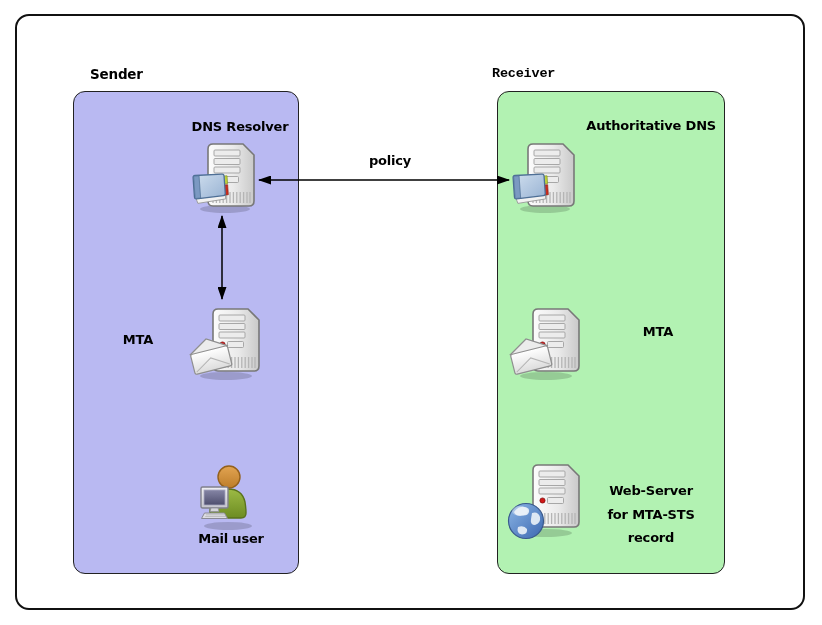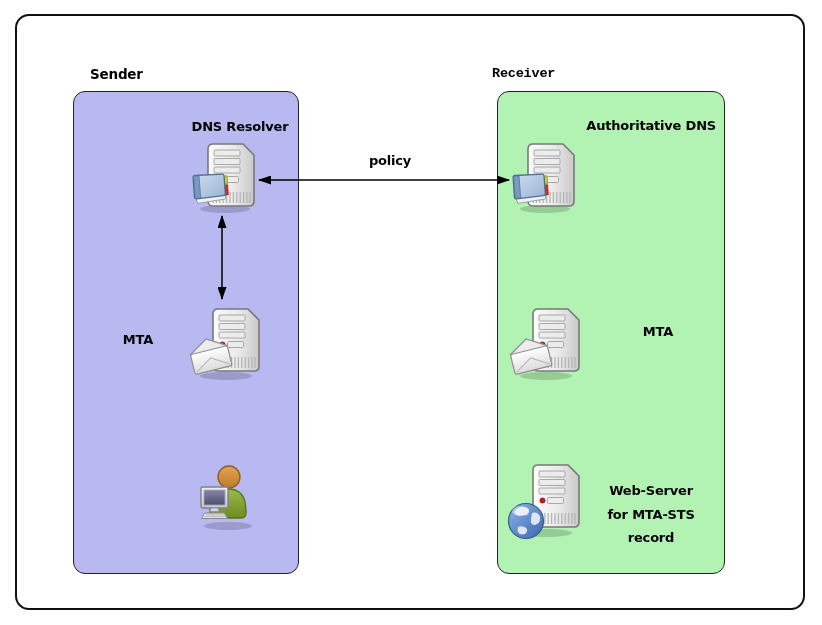--- a/index.html
+++ b/index.html
@@ -157,20 +157,21 @@
   <svg class="icon" style="left:182px;top:305px;" width="80" height="78" viewBox="0 0 80 78">
     <ellipse class="shadow" cx="44" cy="71" rx="26" ry="4"></ellipse>
     <use href="#sym-server" x="28" y="2" width="52" height="66"></use>
     <use href="#sym-envelope" x="6" y="32" width="44" height="36" transform="rotate(-14 28 50)"></use>
   </svg>
 
   <svg class="icon" style="left:196px;top:462px;" width="64" height="70" viewBox="0 0 64 70">
     <ellipse class="shadow" cx="32" cy="64" rx="24" ry="4"></ellipse>
     <use href="#sym-user" x="4" y="2" width="56" height="60"></use>
   </svg>
+  <div class="node-label" style="left:161px;top:530px;width:140px;">Mail user</div>
 
   <div class="node-label left-align" style="left:516px;top:117px;width:200px;">Authoritative DNS</div>
   <svg class="icon" style="left:508px;top:140px;" width="70" height="74" viewBox="0 0 70 74">
     <ellipse class="shadow" cx="37" cy="69" rx="25" ry="4"></ellipse>
     <use href="#sym-server" x="17" y="2" width="52" height="66"></use>
     <use href="#sym-book" x="2" y="33" width="40" height="34" transform="rotate(-4 22 50)"></use>
   </svg>
 
   <div class="node-label left-align" style="left:593px;top:323px;width:80px;">MTA</div>
   <svg class="icon" style="left:502px;top:305px;" width="80" height="78" viewBox="0 0 80 78">

